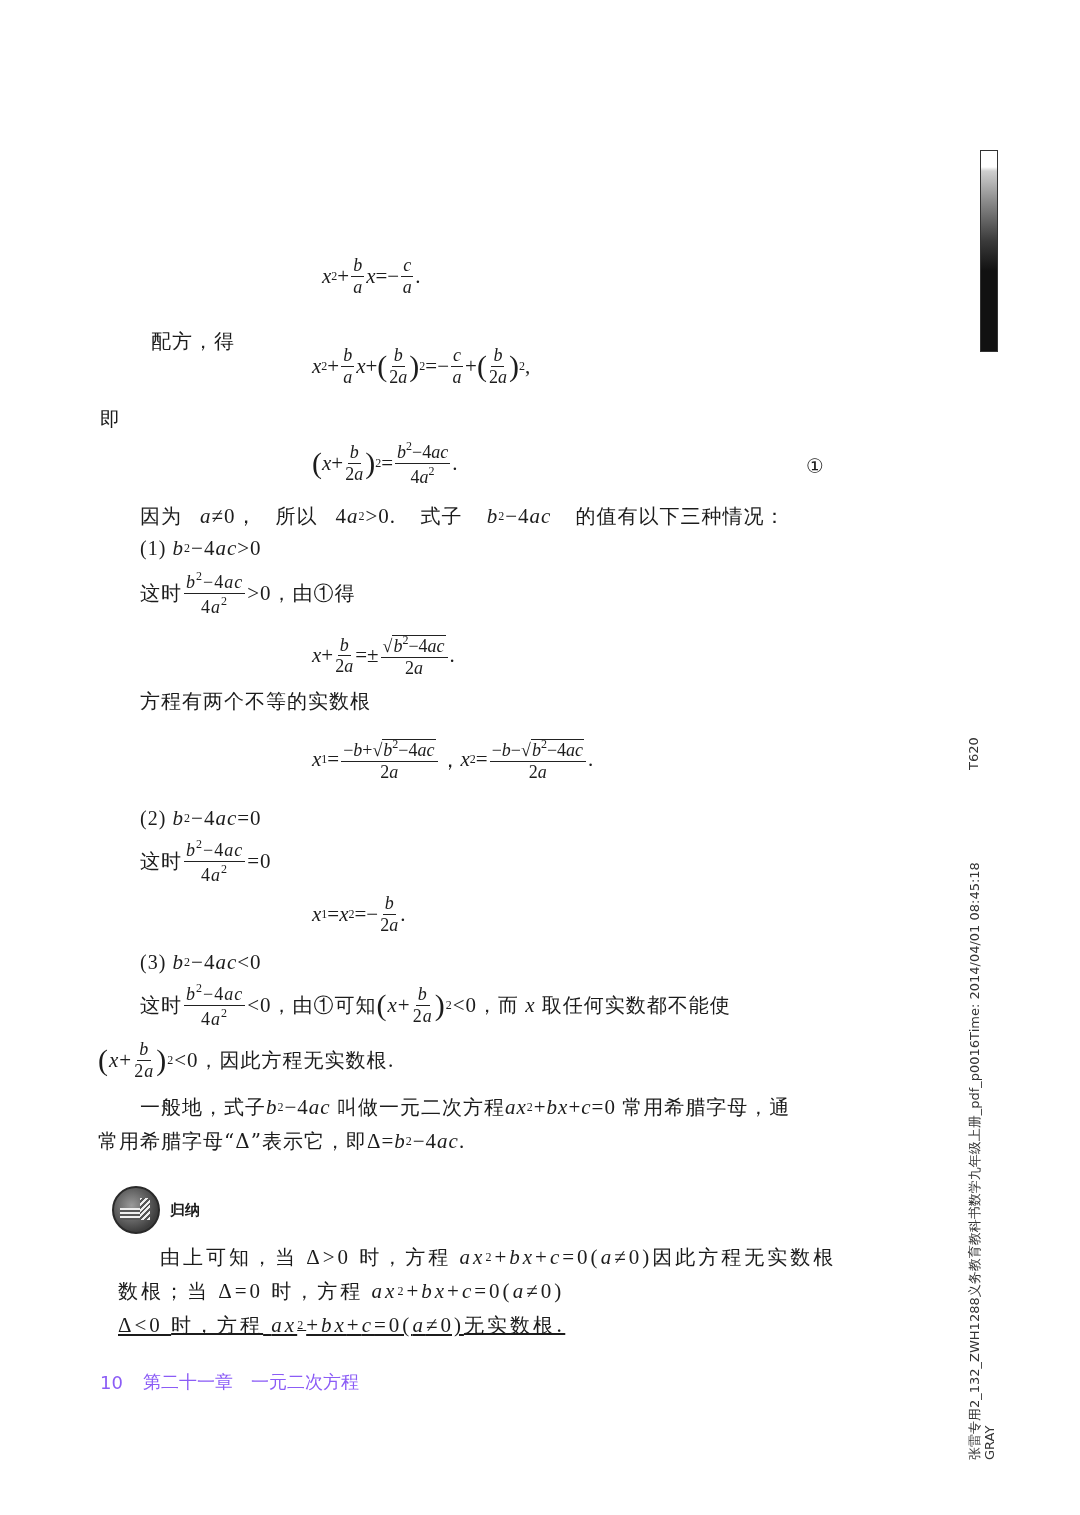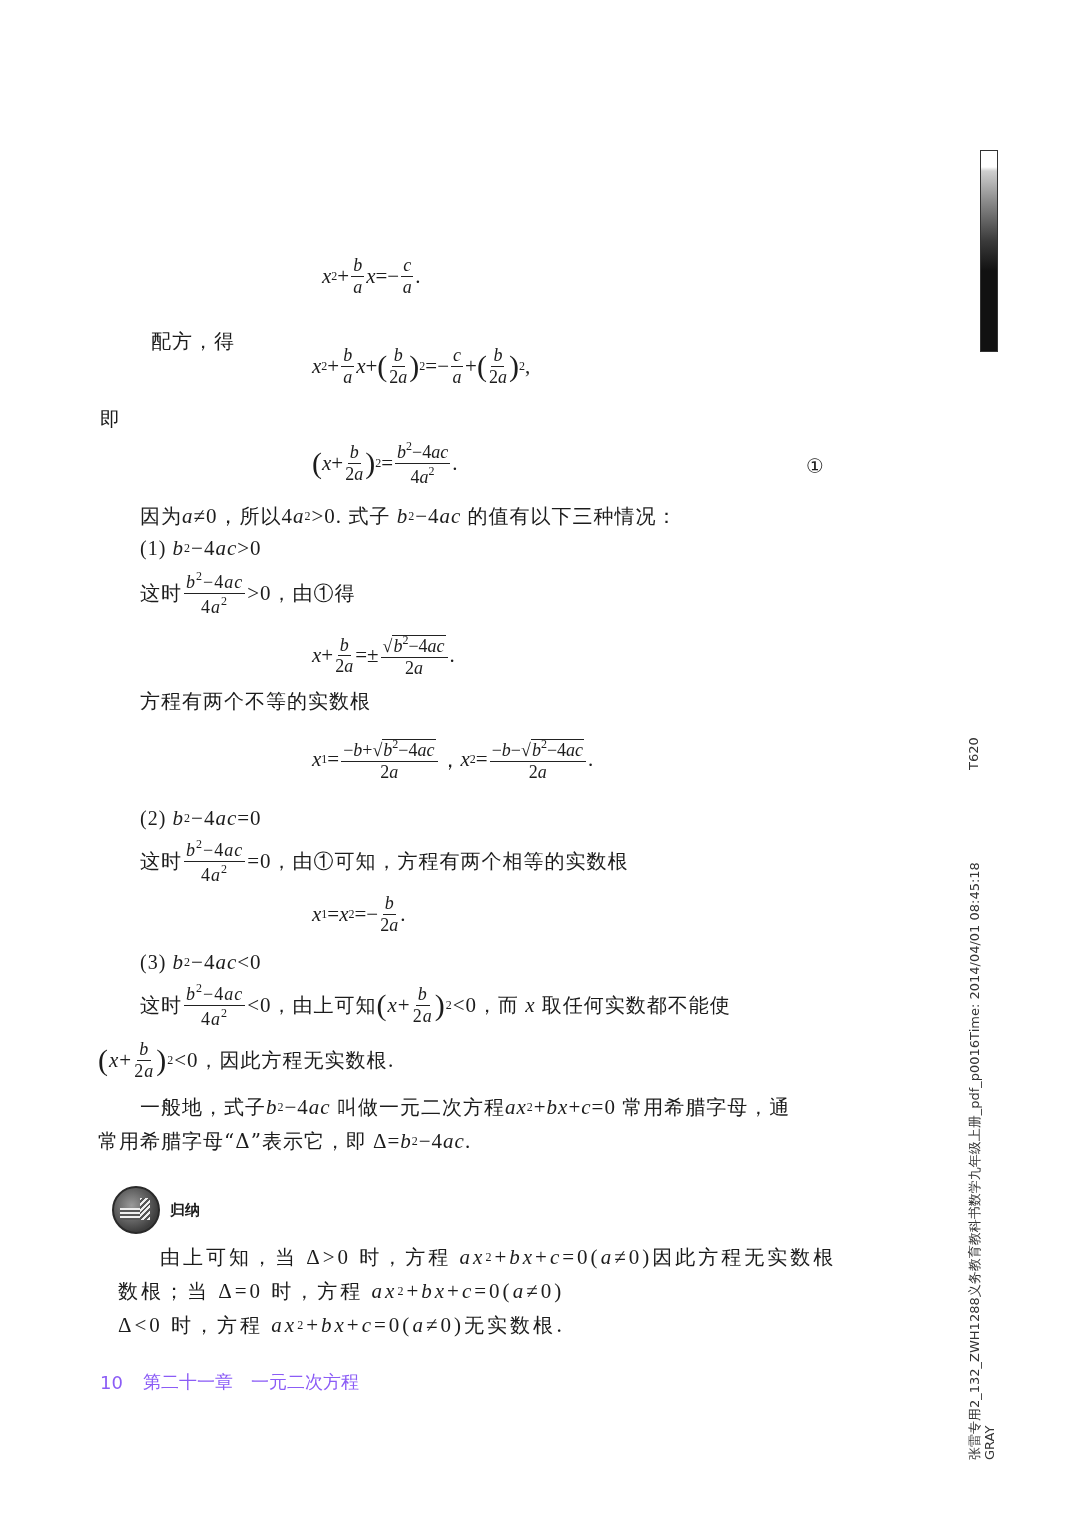--- a/index.html
+++ b/index.html
@@ -86,21 +86,21 @@
   <span class="paren">(</span><i>x</i>+<span class="frac">
       <span class="num"><i>b</i></span>
       <span class="den">2<i>a</i></span>
     </span><span class="paren">)</span><sup>2</sup>=<span class="frac">
       <span class="num"><i>b</i><sup>2</sup>−4<i>ac</i></span>
       <span class="den">4<i>a</i><sup>2</sup></span>
     </span><span>.</span>
 </div>
 <div class="abs circled" style="left:806px; top:454px;">①</div>
 
-<div class="abs cn line" style="left:140px; top:502px;">
+<div class="abs cn line" style="left:140px; top:502px;gap:18px;">
   <span>因为</span>
     <span class="eq"><i>a</i>≠0，</span>
     <span>所以</span>
     <span class="eq">4<i>a</i><sup>2</sup>&gt;0.&nbsp;</span>
     <span>式子</span>
     <span class="eq">&nbsp;<i>b</i><sup>2</sup>−4<i>ac</i>&nbsp;</span>
     <span>的值有以下三种情况：</span>
 </div>
 
 <div class="abs cn line" style="left:140px; top:536px;">
@@ -138,40 +138,39 @@
 <div class="abs cn line" style="left:140px; top:806px;">
   <span class="n">(2)</span>
     <span class="eq">&nbsp;<i>b</i><sup>2</sup>−4<i>ac</i>=0</span>
 </div>
 <div class="abs cn line" style="left:140px; top:838px;">
   <span>这时</span>
     <span class="eq"><span class="frac">
         <span class="num"><i>b</i><sup>2</sup>−4<i>ac</i></span>
         <span class="den">4<i>a</i><sup>2</sup></span>
       </span>=0</span>
-    <span>，由①可知，方程有两个相等的实数根</span>
 </div>
 <div class="abs eq" style="left:312px; top:894px;">
   <i>x</i><sub>1</sub>=<i>x</i><sub>2</sub>=−<span class="frac">
       <span class="num"><i>b</i></span>
       <span class="den">2<i>a</i></span>
     </span>.
 </div>
 
 <div class="abs cn line" style="left:140px; top:950px;">
   <span class="n">(3)</span>
     <span class="eq">&nbsp;<i>b</i><sup>2</sup>−4<i>ac</i>&lt;0</span>
 </div>
 <div class="abs cn line" style="left:140px; top:982px;">
   <span>这时</span>
     <span class="eq"><span class="frac">
         <span class="num"><i>b</i><sup>2</sup>−4<i>ac</i></span>
         <span class="den">4<i>a</i><sup>2</sup></span>
       </span>&lt;0</span>
-    <span>，由上可知</span>
+    <span>，由①可知</span>
     <span class="eq"><span class="paren">(</span><i>x</i>+<span class="frac">
         <span class="num"><i>b</i></span>
         <span class="den">2<i>a</i></span>
       </span><span class="paren">)</span><sup>2</sup>&lt;0</span>
     <span>，而</span>
     <span class="eq">&nbsp;<i>x</i>&nbsp;</span>
     <span>取任何实数都不能使</span>
 </div>
 <div class="abs cn line" style="left:98px; top:1040px;">
   <span class="eq"><span class="paren">(</span><i>x</i>+<span class="frac">
@@ -181,21 +180,21 @@
     <span>，因此方程无实数根.</span>
 </div>
 
 <div class="abs cn line" style="left:140px; top:1094px;">
   <span>一般地，式子</span>
     <span class="eq"><i>b</i><sup>2</sup>−4<i>ac</i>&nbsp;</span>
     <span>叫做一元二次方程</span>
     <span class="eq"><i>ax</i><sup>2</sup>+<i>bx</i>+<i>c</i>=0&nbsp;</span>
     <span>常用希腊字母，通</span>
 </div>
-<div class="abs cn line" style="left:98px; top:1128px;gap:6px;">
+<div class="abs cn line" style="left:98px; top:1128px;">
   <span>常用希腊字母“Δ”表示它，即</span>
     <span class="eq">Δ=<i>b</i><sup>2</sup>−4<i>ac</i>.</span>
 </div>
 
 <div class="abs line" style="left:112px; top:1186px;">
   <div class="guina-icon"></div>
   <span style="font-family:'DejaVu Sans',sans-serif; font-weight:bold; font-size:15px; margin-left:10px;">归纳</span>
 </div>
 <div class="abs cn line" style="left:160px; top:1244px; letter-spacing:3px;justify-content:space-between;">
   <span>由上可知，当</span>
@@ -203,21 +202,21 @@
     <span>时，方程</span>
     <span class="eq">&nbsp;<i>ax</i><sup>2</sup>+<i>bx</i>+<i>c</i>=0(<i>a</i>≠0)</span>
     <span>因此方程无实数根</span>
 </div>
 <div class="abs cn line" style="left:118px; top:1278px; letter-spacing:3px;">
   <span>数根；当</span>
     <span class="eq">&nbsp;Δ=0&nbsp;</span>
     <span>时，方程</span>
     <span class="eq">&nbsp;<i>ax</i><sup>2</sup>+<i>bx</i>+<i>c</i>=0(<i>a</i>≠0)</span>
 </div>
-<div class="abs cn line" style="left:118px; top:1312px; letter-spacing:3px;">
+<div class="abs cn line" style="left:118px; top:1312px; letter-spacing:3px;text-decoration:underline;">
   <span class="eq">Δ&lt;0&nbsp;</span>
     <span>时，方程</span>
     <span class="eq">&nbsp;<i>ax</i><sup>2</sup>+<i>bx</i>+<i>c</i>=0(<i>a</i>≠0)</span>
     <span>无实数根.</span>
 </div>
 
 <div class="abs footer line" style="left:100px; top:1370px;">
   <span>10</span>
   <span style="margin-left:20px;">第二十一章</span>
   <span style="margin-left:18px;">一元二次方程</span>

